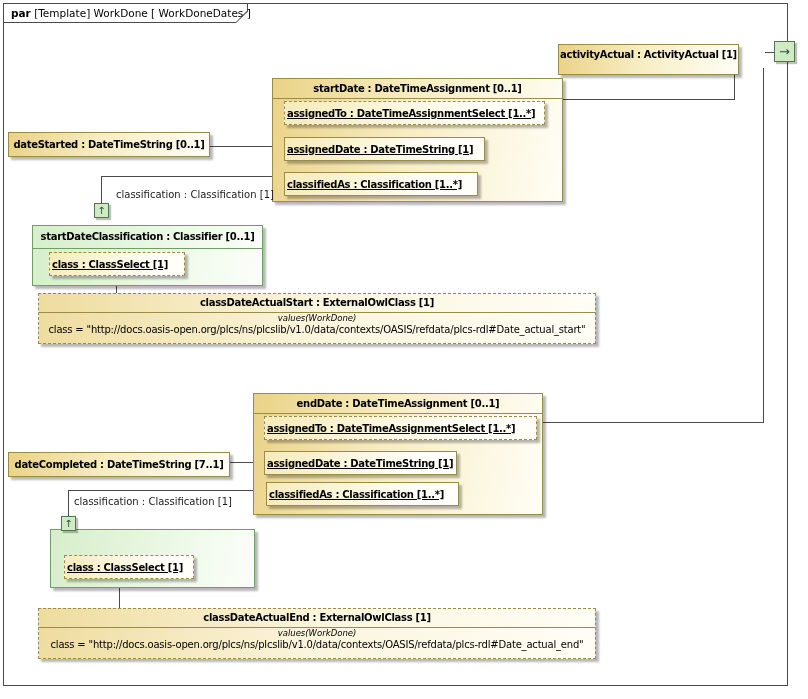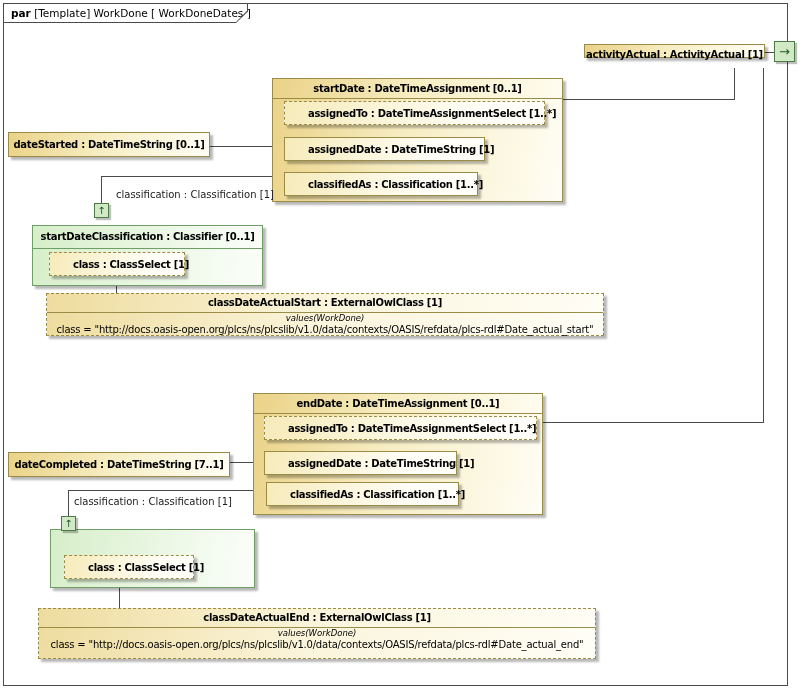--- a/index.html
+++ b/index.html
@@ -34,22 +34,22 @@
             border:1px dashed #9a8b47; }
   .owl    { background:linear-gradient(100deg,#eedc9e 0%,#fbf5dd 50%,#fffef6 100%);
             border:1px dashed #9a8b47; }
   .green  { background:linear-gradient(100deg,#d6eec9 0%,#f3fbef 75%,#fbfef9 100%);
             border:1px solid #6f9e66; }
 
   .b   { font-weight:bold; font-size:10px; letter-spacing:-0.3px; white-space:nowrap; }
   .ctr { text-align:center; }
   .hdr { border-bottom:1px solid #9a8b47; }
   .ghdr{ border-bottom:1px solid #6f9e66; }
-  .sub { position:absolute; box-sizing:border-box; padding-left:23px;
-         box-shadow:3px 3px 2px rgba(0,0,0,0.28); display:flex; align-items:center; }
+  .sub { position:absolute; box-sizing:border-box; padding-left:2px;
+         box-shadow:3px 3px 2px rgba(0,0,0,0.28); display:flex; align-items:center;text-decoration:underline; }
   .lbl { position:absolute; font-size:10px; color:#1a1a1a; white-space:nowrap; z-index:2; }
   .values { font-style:italic; font-size:8.5px; text-align:center; line-height:11px; }
   .url { font-size:10px; letter-spacing:-0.2px; text-align:center; white-space:nowrap; line-height:12px; }
 
   .port { position:absolute; box-sizing:border-box; background:#d2e9c5;
           border:1px solid #4c7a46; color:#1c5a2b; z-index:5;
           display:flex; align-items:center; justify-content:center;
           box-shadow:2px 2px 1px rgba(0,0,0,0.25); }
 </style>
 </head>
@@ -72,21 +72,21 @@
   <div class="ln" style="left:536px;top:422px;width:228px;height:1px"></div>
   <div class="ln" style="left:210px;top:146px;width:73px;height:1px"></div>
   <div class="ln" style="left:101px;top:176px;width:182px;height:1px"></div>
   <div class="ln" style="left:101px;top:176px;width:1px;height:28px"></div>
   <div class="ln" style="left:116px;top:267px;width:1px;height:27px"></div>
   <div class="ln" style="left:230px;top:462px;width:33px;height:1px"></div>
   <div class="ln" style="left:68px;top:490px;width:198px;height:1px"></div>
   <div class="ln" style="left:68px;top:490px;width:1px;height:27px"></div>
   <div class="ln" style="left:119px;top:578px;width:1px;height:31px"></div>
 
-  <div class="box cream b ctr" style="left:584px;top:44px;width:181px;height:14px;line-height:20px">activityActual : ActivityActual [1]</div>
+  <div class="box cream b ctr" style="left:558px;top:44px;width:181px;height:31px;line-height:20px">activityActual : ActivityActual [1]</div>
   <div class="port" style="left:774px;top:41px;width:21px;height:21px;font-size:13px">
     <span>→</span>
   </div>
 
   <div class="box cream" style="left:272px;top:78px;width:291px;height:124px">
     <div class="b ctr hdr" style="height:19px;line-height:19px">startDate : DateTimeAssignment [0..1]</div>
     <div class="sub creamD b" style="left:11px;top:22px;width:261px;height:24px">assignedTo : DateTimeAssignmentSelect [1..*]</div>
     <div class="sub creamL b" style="left:11px;top:58px;width:201px;height:24px">assignedDate : DateTimeString [1]</div>
     <div class="sub creamL b" style="left:11px;top:93px;width:194px;height:24px">classifiedAs : Classification [1..*]</div>
   </div>
@@ -95,21 +95,21 @@
 
   <div class="lbl" style="left:116px;top:189px">classification : Classification [1]</div>
   <div class="port" style="left:94px;top:203px;width:15px;height:15px;font-size:10px">
     <span>↑</span>
   </div>
   <div class="box green" style="left:32px;top:225px;width:231px;height:61px">
     <div class="b ctr ghdr" style="height:22px;line-height:22px">startDateClassification : Classifier [0..1]</div>
     <div class="sub creamD b" style="left:16px;top:26px;width:136px;height:24px">class : ClassSelect [1]</div>
   </div>
 
-  <div class="box owl" style="left:46px;top:293px;width:558px;height:43px">
+  <div class="box owl" style="left:38px;top:293px;width:558px;height:51px">
     <div class="b ctr hdr" style="height:18px;line-height:18px;border-bottom-style:solid">classDateActualStart : ExternalOwlClass [1]</div>
     <div class="values">values(WorkDone)</div>
     <div class="url">class = "http://docs.oasis-open.org/plcs/ns/plcslib/v1.0/data/contexts/OASIS/refdata/plcs-rdl#Date_actual_start"</div>
   </div>
 
   <div class="box cream" style="left:253px;top:393px;width:290px;height:122px">
     <div class="b ctr hdr" style="height:19px;line-height:19px">endDate : DateTimeAssignment [0..1]</div>
     <div class="sub creamD b" style="left:10px;top:22px;width:273px;height:24px">assignedTo : DateTimeAssignmentSelect [1..*]</div>
     <div class="sub creamL b" style="left:10px;top:57px;width:193px;height:24px">assignedDate : DateTimeString [1]</div>
     <div class="sub creamL b" style="left:12px;top:88px;width:193px;height:24px">classifiedAs : Classification [1..*]</div>

